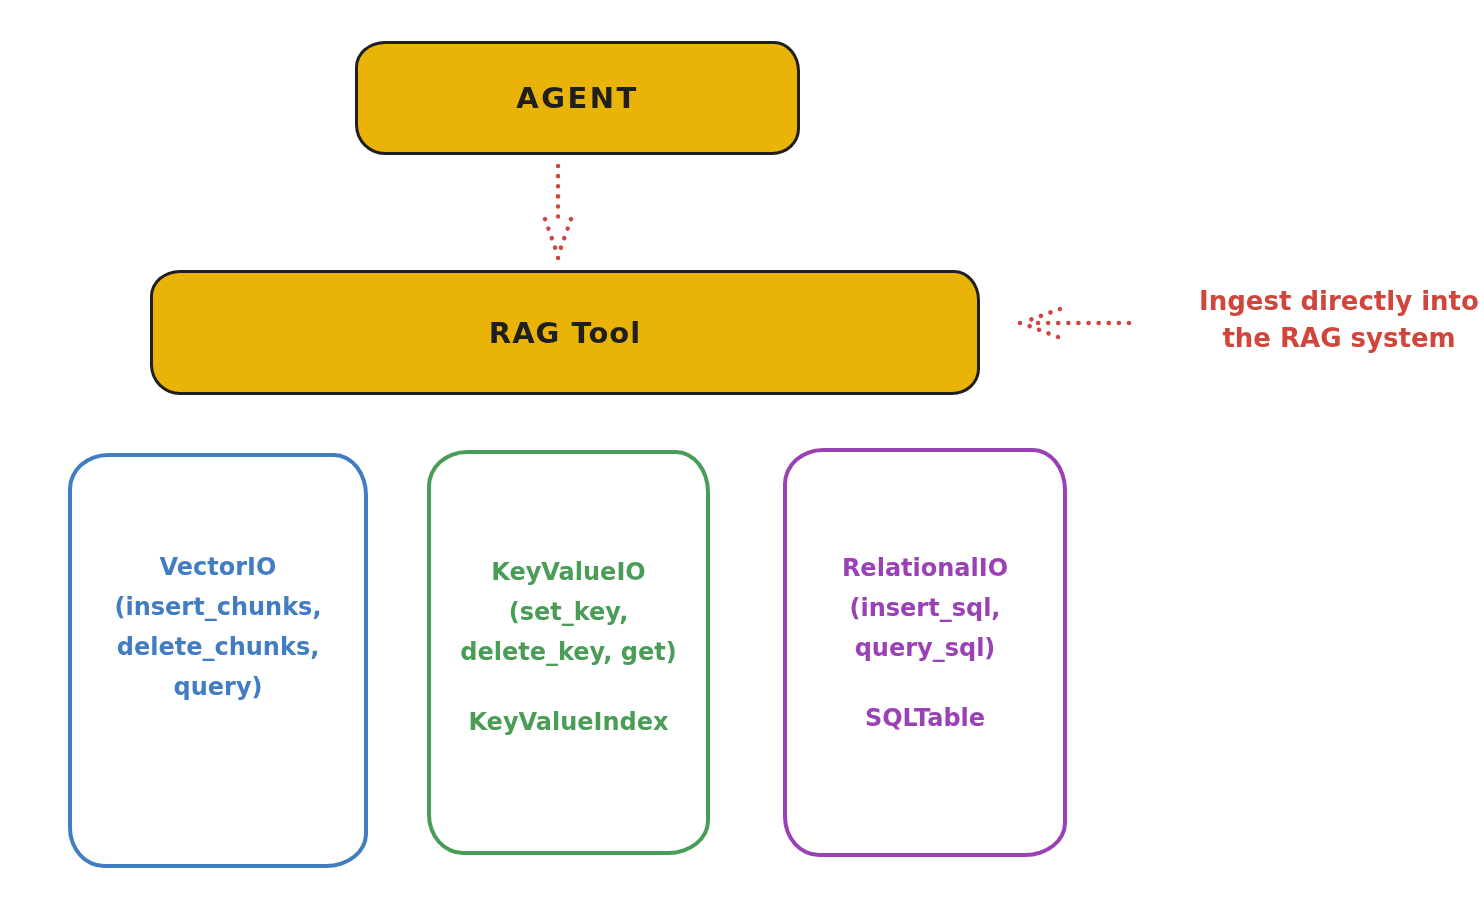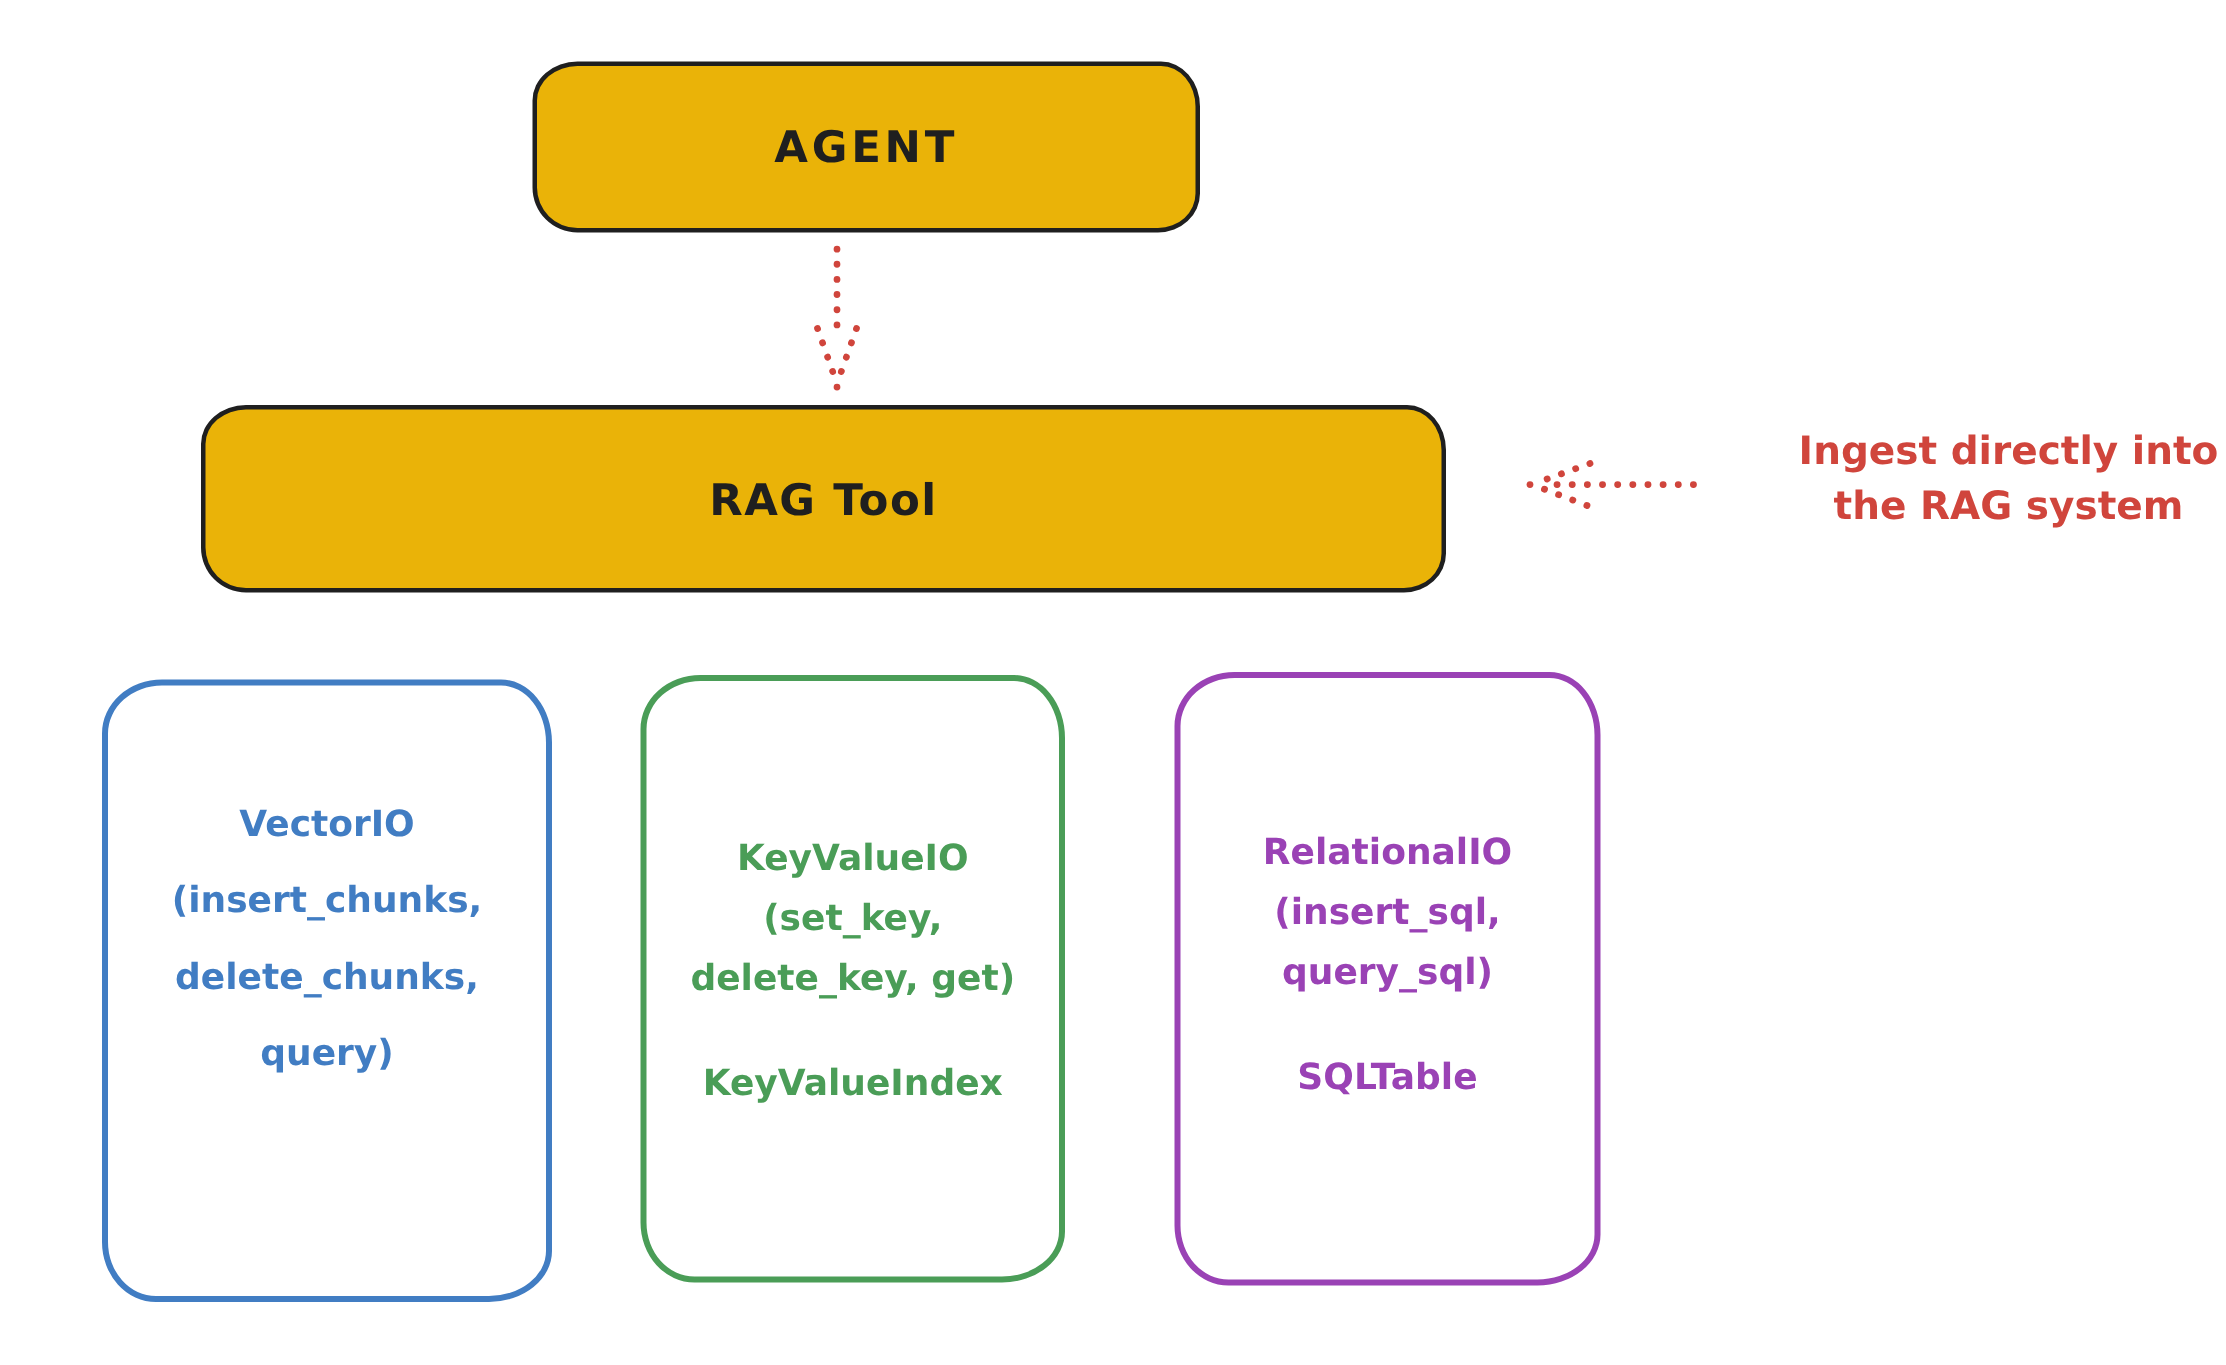--- a/index.html
+++ b/index.html
@@ -20,21 +20,21 @@
     position: absolute;
     border: 3.5px solid var(--stroke);
     border-radius: 30px 26px 28px 30px / 26px 30px 26px 30px;
     background: #eab308;
     display: flex;
     align-items: center;
     justify-content: center;
     box-sizing: border-box;
   }
   #agent-node   { left: 355px; top: 41px;  width: 445px; height: 114px; }
-  #ragtool-node { left: 134px; top: 270px; width: 830px; height: 125px; }
+  #ragtool-node { left: 150px; top: 270px; width: 830px; height: 125px; }
   .node-black .node-label {
     color: var(--stroke);
     font-size: 29px;
     font-weight: 700;
     letter-spacing: 2.5px;
     white-space: nowrap;
   }
   #ragtool-node .node-label { letter-spacing: 1px; font-weight: 600; }
 
   
@@ -67,22 +67,21 @@
     align-items: center;
     text-align: center;
     font-size: 24px;
     font-weight: 700;
     line-height: 40px;
   }
   #vectorio-node {
     left: 68px; top: 453px; width: 300px; height: 415px;
     border: 4px solid var(--blue);
     color: var(--blue);
-    padding-top: 72px;
-    gap: 11px;
+    padding-top: 90px;
   }
   #keyvalueio-node {
     left: 427px; top: 450px; width: 283px; height: 405px;
     border: 4px solid var(--green);
     color: var(--green);
     padding-top: 98px;
   }
   #relationalio-node {
     left: 783px; top: 448px; width: 284px; height: 409px;
     border: 4px solid var(--purple);

